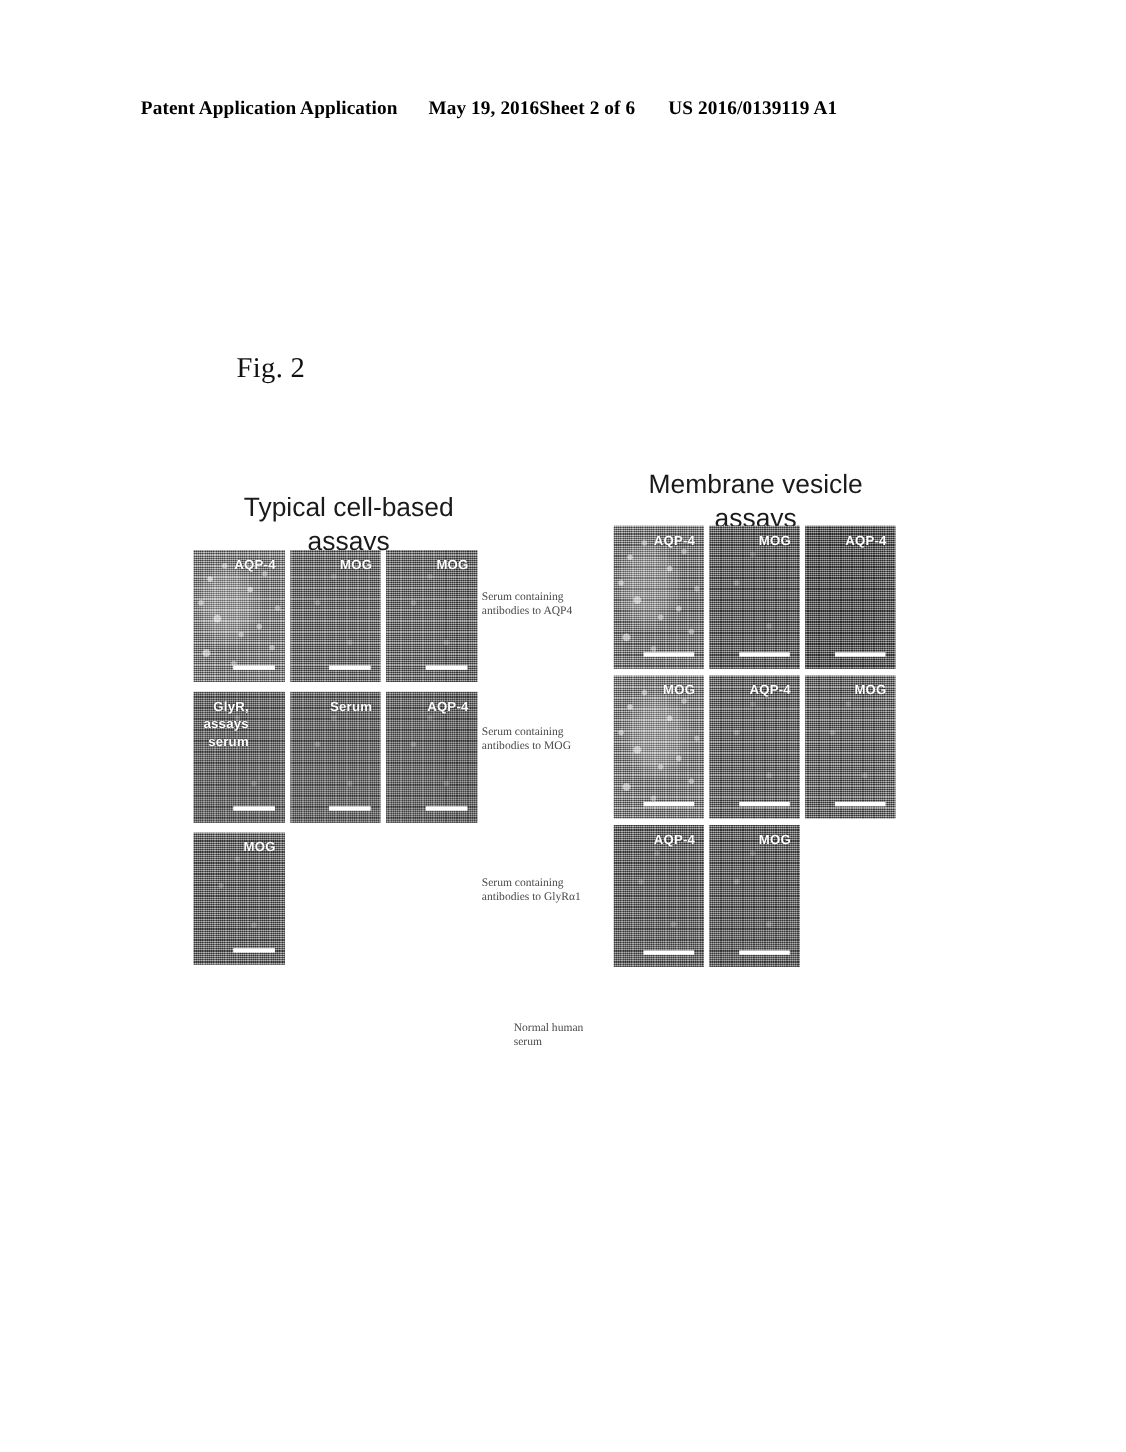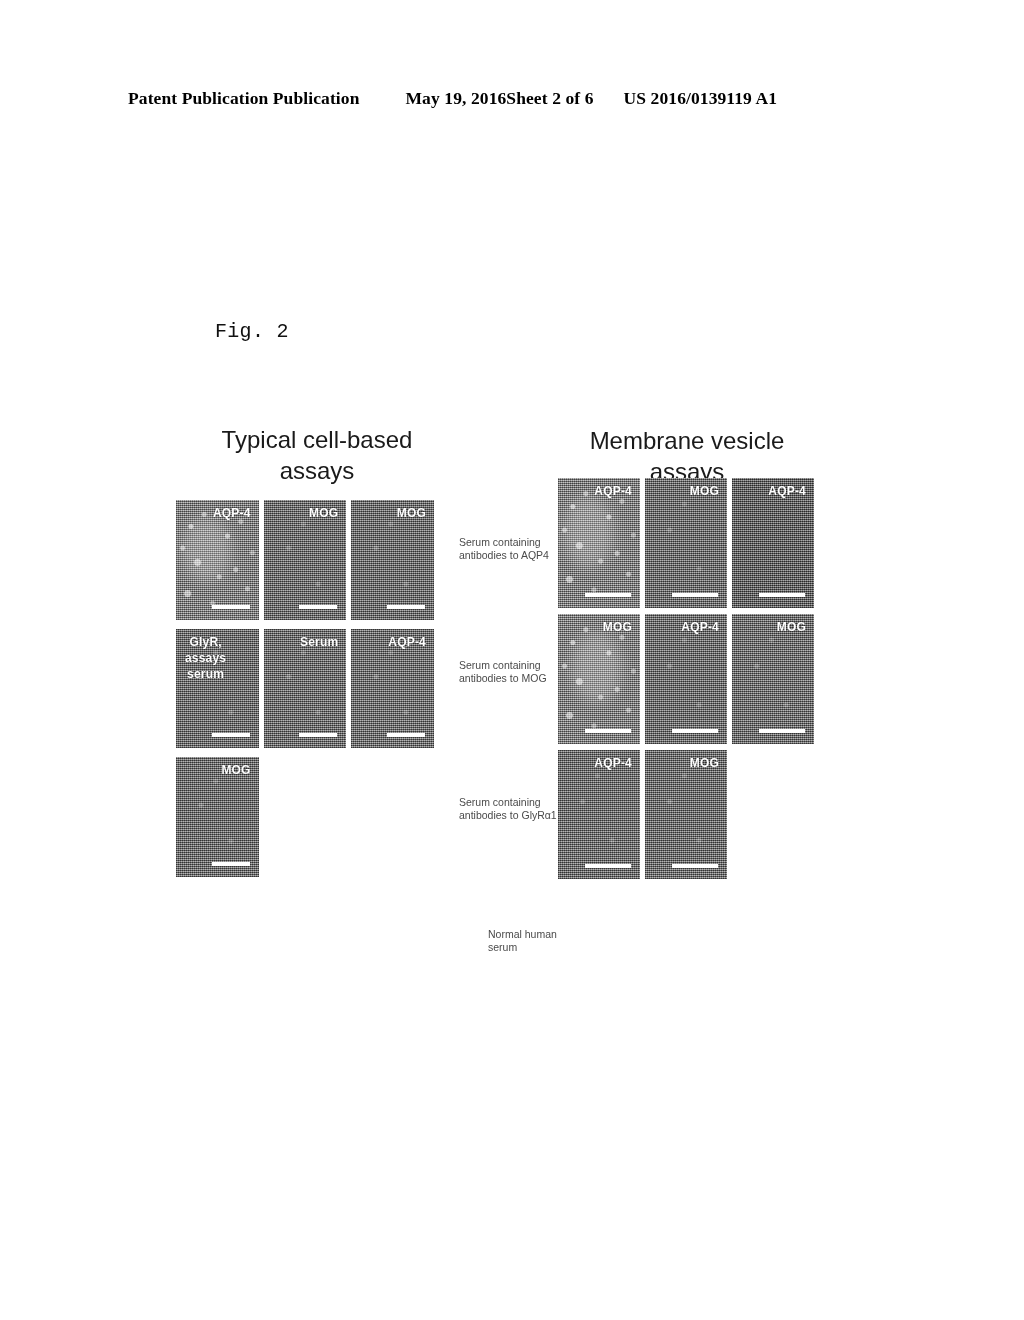--- a/index.html
+++ b/index.html
@@ -25,45 +25,45 @@
     width: 768px;
     display: flex;
     align-items: baseline;
     font-family: "Liberation Serif", serif;
     font-weight: bold;
     font-size: 17.5px;
     letter-spacing: 0.1px;
     white-space: nowrap;
   }
   .pub-header .hdr-left   { }
-  .pub-header .hdr-mid    { margin-left: 46px; }
+  .pub-header .hdr-mid    { margin-left: 28px; }
   .pub-header .hdr-sheet  { }
   .pub-header .hdr-right  { margin-left: 30px; }
 
   
   .fig-label {
     position: absolute;
     top: 320px;
     left: 215px;
-    font-family: Liberation Mono, monospace;
-    font-size: 20px;
+    font-family: Liberation Serif, serif;
+    font-size: 26px;
     letter-spacing: 0.3px;
     color: #111;
   }
 
   
   .col-title {
     position: absolute;
     text-align: center;
     font-family: "Liberation Sans", sans-serif;
     font-size: 24px;
     line-height: 1.3;
     color: #1a1a1a;
   }
-  .col-title.left  { top: 424px; left: 176px; width: 282px; }
+  .col-title.left  { top: 446px; left: 176px; width: 282px; }
   .col-title.right { top: 425px; left: 556px; width: 262px; }
   .col-title span { display: block; }
 
   
   .grid {
     position: absolute;
     display: grid;
     grid-template-columns: 1fr 1fr 1fr;
   }
   .grid.left {
@@ -145,56 +145,56 @@
     color: #ffffff;
     font-family: "Liberation Sans", sans-serif;
     font-weight: bold;
     font-size: 12px;
     line-height: 1.35;
     letter-spacing: 0.2px;
     text-shadow: 0 0 2px rgba(0,0,0,0.55);
     z-index: 3;
   }
   .panel-label.pos-tr { top: 5px; right: 8px; text-align: right; }
-  .panel-label.pos-tl { top: 5px; left: 9px;  text-align: center;  }
+  .panel-label.pos-tl { top: 5px; left: 9px;  text-align: right;  }
   .panel-label span { display: block; }
 
   
   .scale-bar {
     position: absolute;
     bottom: 11px;
     right: 9px;
     width: 38px;
     height: 4px;
     background: #ffffff;
     z-index: 3;
   }
   .grid.right .scale-bar { width: 46px; }
 
   
   .row-label {
     position: absolute;
-    left: 459px;
+    left: 438px;
     width: 118px;
-    font-family: Liberation Sans, sans-serif;
+    font-family: Liberation Serif, serif;
     font-size: 10.5px;
     line-height: 1.28;
     color: #4a4a4a;
   }
   .row-label span { display: block; }
   .row-label.r1 { top: 536px; }
   .row-label.r2 { top: 659px; }
   .row-label.r3 { top: 796px; }
   .row-label.r4 { top: 928px; margin-left: 29px; }
 </style>
 </head>
 <body>
 
 <div class="pub-header">
-  <span class="hdr-left">Patent Publication Publication</span>
+  <span class="hdr-left">Patent Application Application</span>
   <span class="hdr-mid">May 19, 2016</span>
   <span class="hdr-sheet">Sheet 2 of 6</span>
   <span class="hdr-right">US 2016/0139119 A1</span>
 </div>
 
 <div class="fig-label">Fig. 2</div>
 
 <div class="col-title left">
   <span>Typical cell-based</span>
   <span>assays</span>

